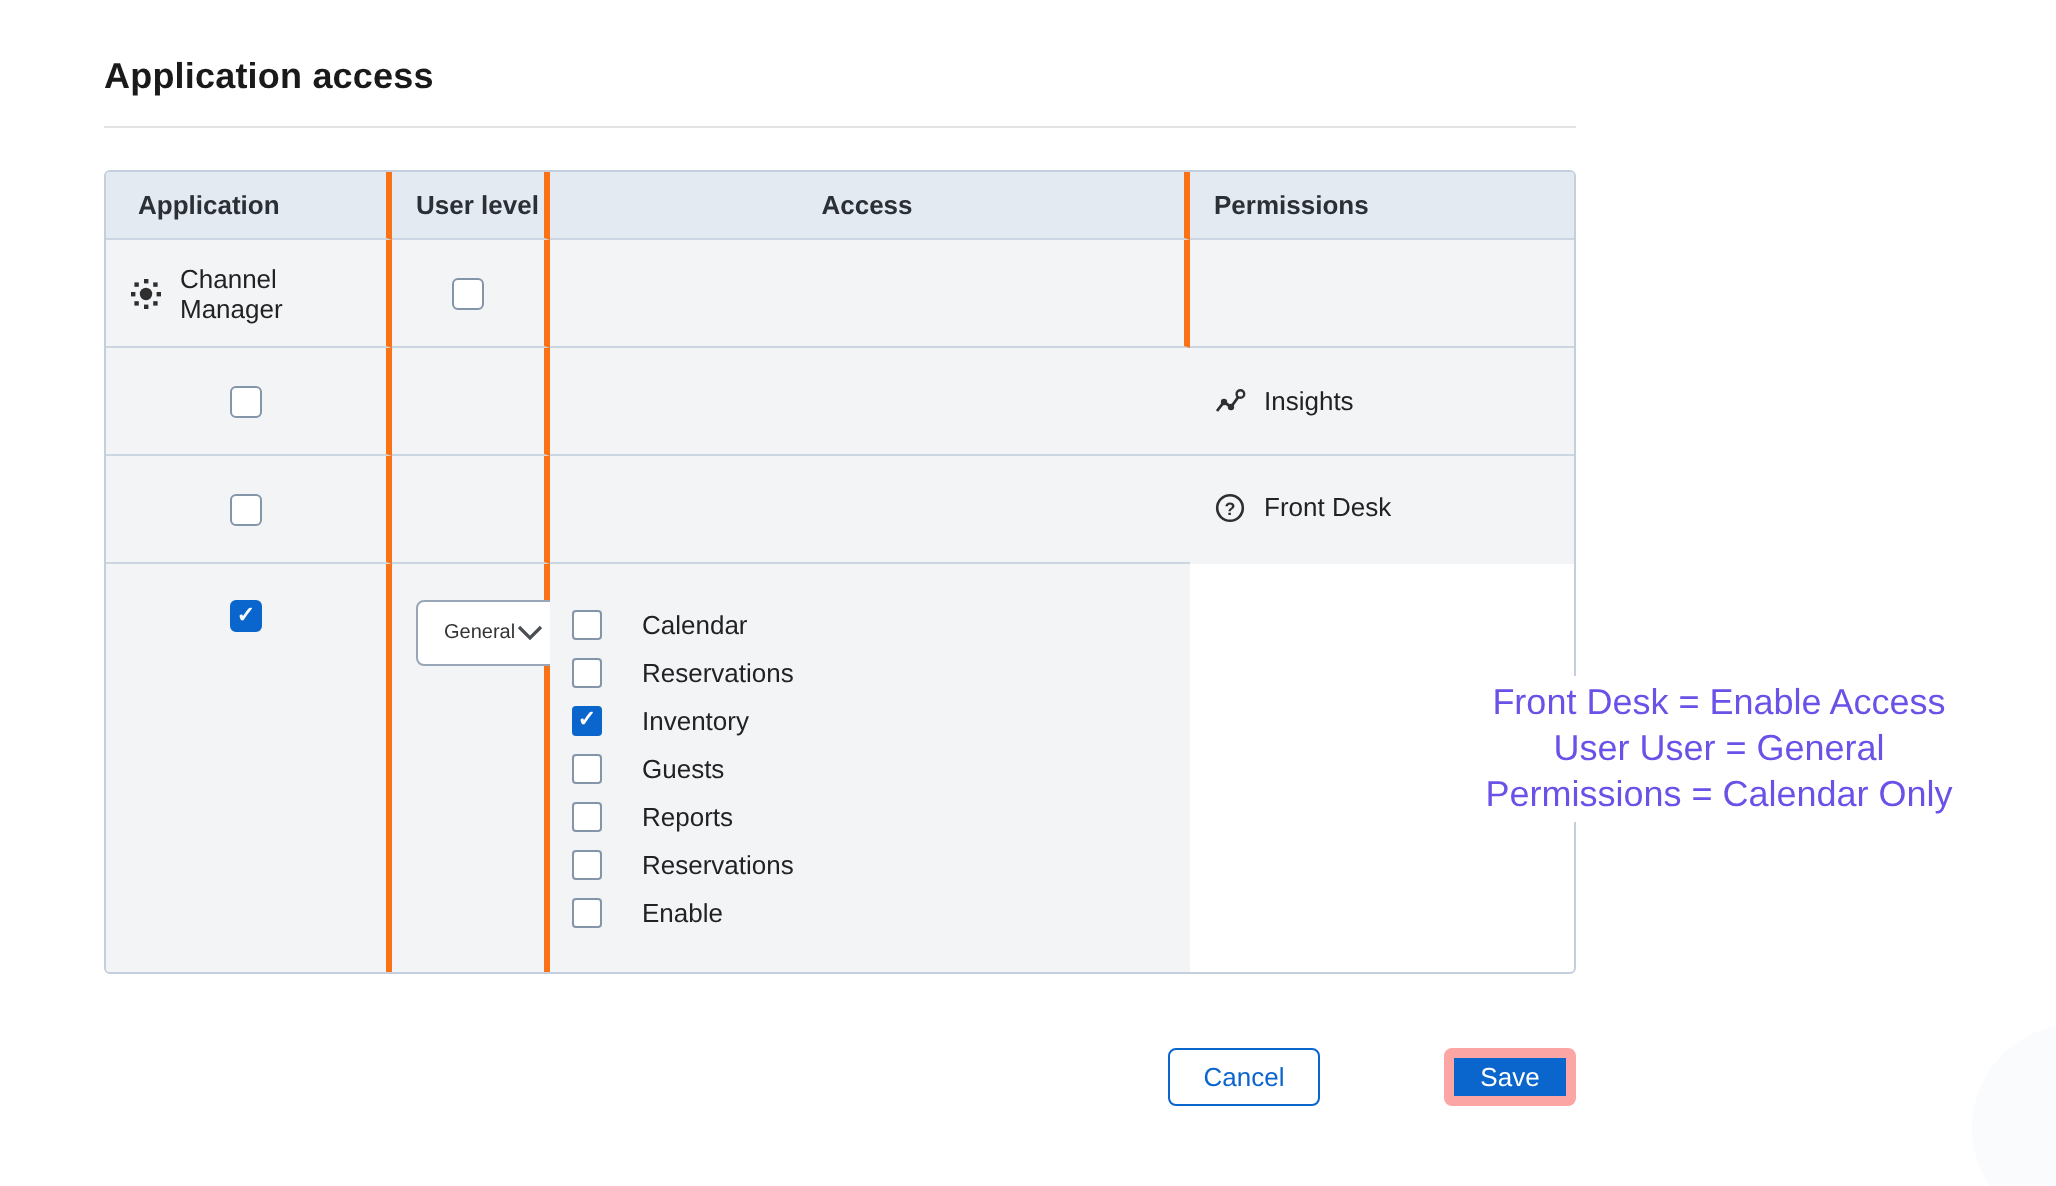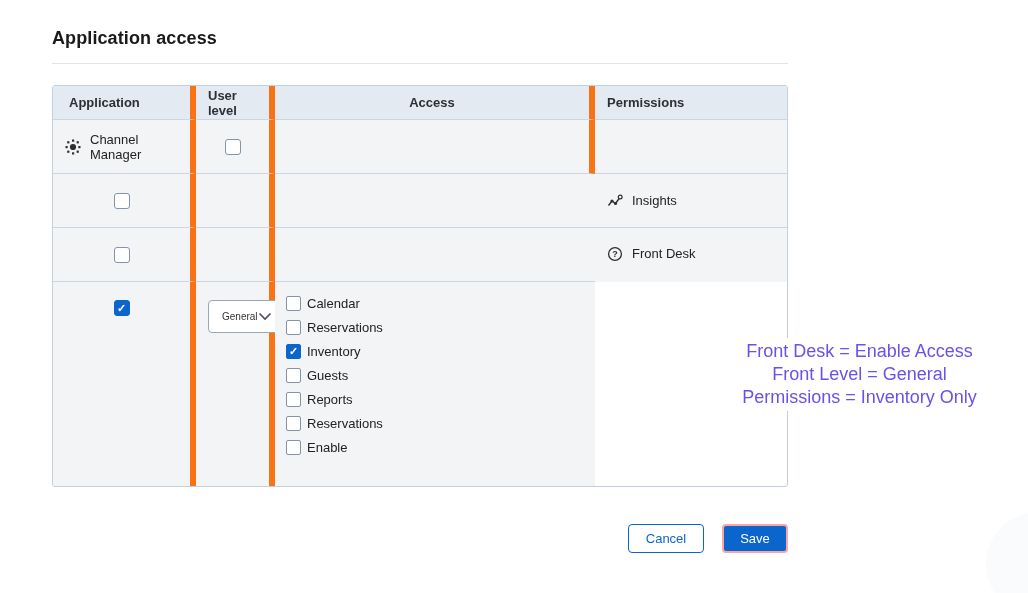--- a/index.html
+++ b/index.html
@@ -25,21 +25,21 @@
     margin-top: 21px;
     display: grid;
     grid-template-columns: 143px 79px 320px 319px;
     grid-template-rows: 34px 54px 54px 54px 204px;
     border: 1px solid #c4cfde;
     border-radius: 3px;
     overflow: hidden;
   }
   .cell {
     background: #f3f4f6;
-    border-right: 6px solid #f97316;
+    border-right: 3px solid #f97316;
     border-bottom: 1px solid #ccd6e2;
     display: flex; align-items: center;
     padding-left: 16px;
     font-size: 13px;
   }
   .cell.last-col { border-right: none; }
   .cell.last-row { border-bottom: none; }
   .cell.head {
     background: #e4eaf1;
     font-weight: bold;
@@ -76,21 +76,21 @@
     border: 1px solid #99a6b8;
     border-radius: 4px;
     display: flex; align-items: center; justify-content: space-between;
     padding: 0 13px;
     font-size: 10px; color: #333;
     cursor: pointer;
   }
 
   
   .perm-cell { flex-direction: column; align-items: flex-start; padding-top: 14px; padding-left: 11px; }
-  .perm-item { display: flex; align-items: flex-start; height: 24px; gap: 6px; }
+  .perm-item { display: flex; align-items: flex-end; height: 24px; gap: 20px; }
   .perm-label { font-size: 13px; color: #222; }
 
   
   .annotation {
     position: absolute; left: 724px; top: 338px;
     width: 271px; height: 73px;
     background: #ffffff;
     display: flex; flex-direction: column; align-items: center; justify-content: center;
     font-size: 18px; line-height: 23px;
     color: #6a52e8;
@@ -101,23 +101,24 @@
   
   .actions {
     margin-top: 37px;
     display: flex; justify-content: flex-end; gap: 18px;
   }
   .btn {
     height: 29px; border-radius: 4px;
     font-size: 13px; font-family: "Liberation Sans", sans-serif;
     display: flex; align-items: center; justify-content: center;
     cursor: pointer;
+    margin-left: 44px;
   }
   .btn-cancel { width: 76px; background: #ffffff; border: 1px solid #0a65cc; color: #0a65cc; }
-  .btn-save { width: 66px; background: #0a65cc; border: 2px solid #fca5a5; color: #ffffff; }
+  .btn-save { width: 66px; background: #0a65cc; border: 5px solid #fca5a5; color: #ffffff; }
 
   
   .ghost-fab {
     position: absolute; left: 986px; top: 512px;
     width: 104px; height: 104px; border-radius: 50%;
     background: #fafbfc;
   }
   svg { display: block; }
 </style>
 </head>
@@ -236,17 +237,17 @@
   </div>
 
   <div class="actions">
     <button class="btn btn-cancel">Cancel</button>
     <button class="btn btn-save">Save</button>
   </div>
 </div>
 
 <div class="annotation">
   <div>Front Desk = Enable Access</div>
-  <div>Front Level = General</div>
-  <div>Permissions = Inventory Only</div>
+  <div>User User = General</div>
+  <div>Permissions = Calendar Only</div>
 </div>
 
 <div class="ghost-fab"></div>
 
 </body></html>

